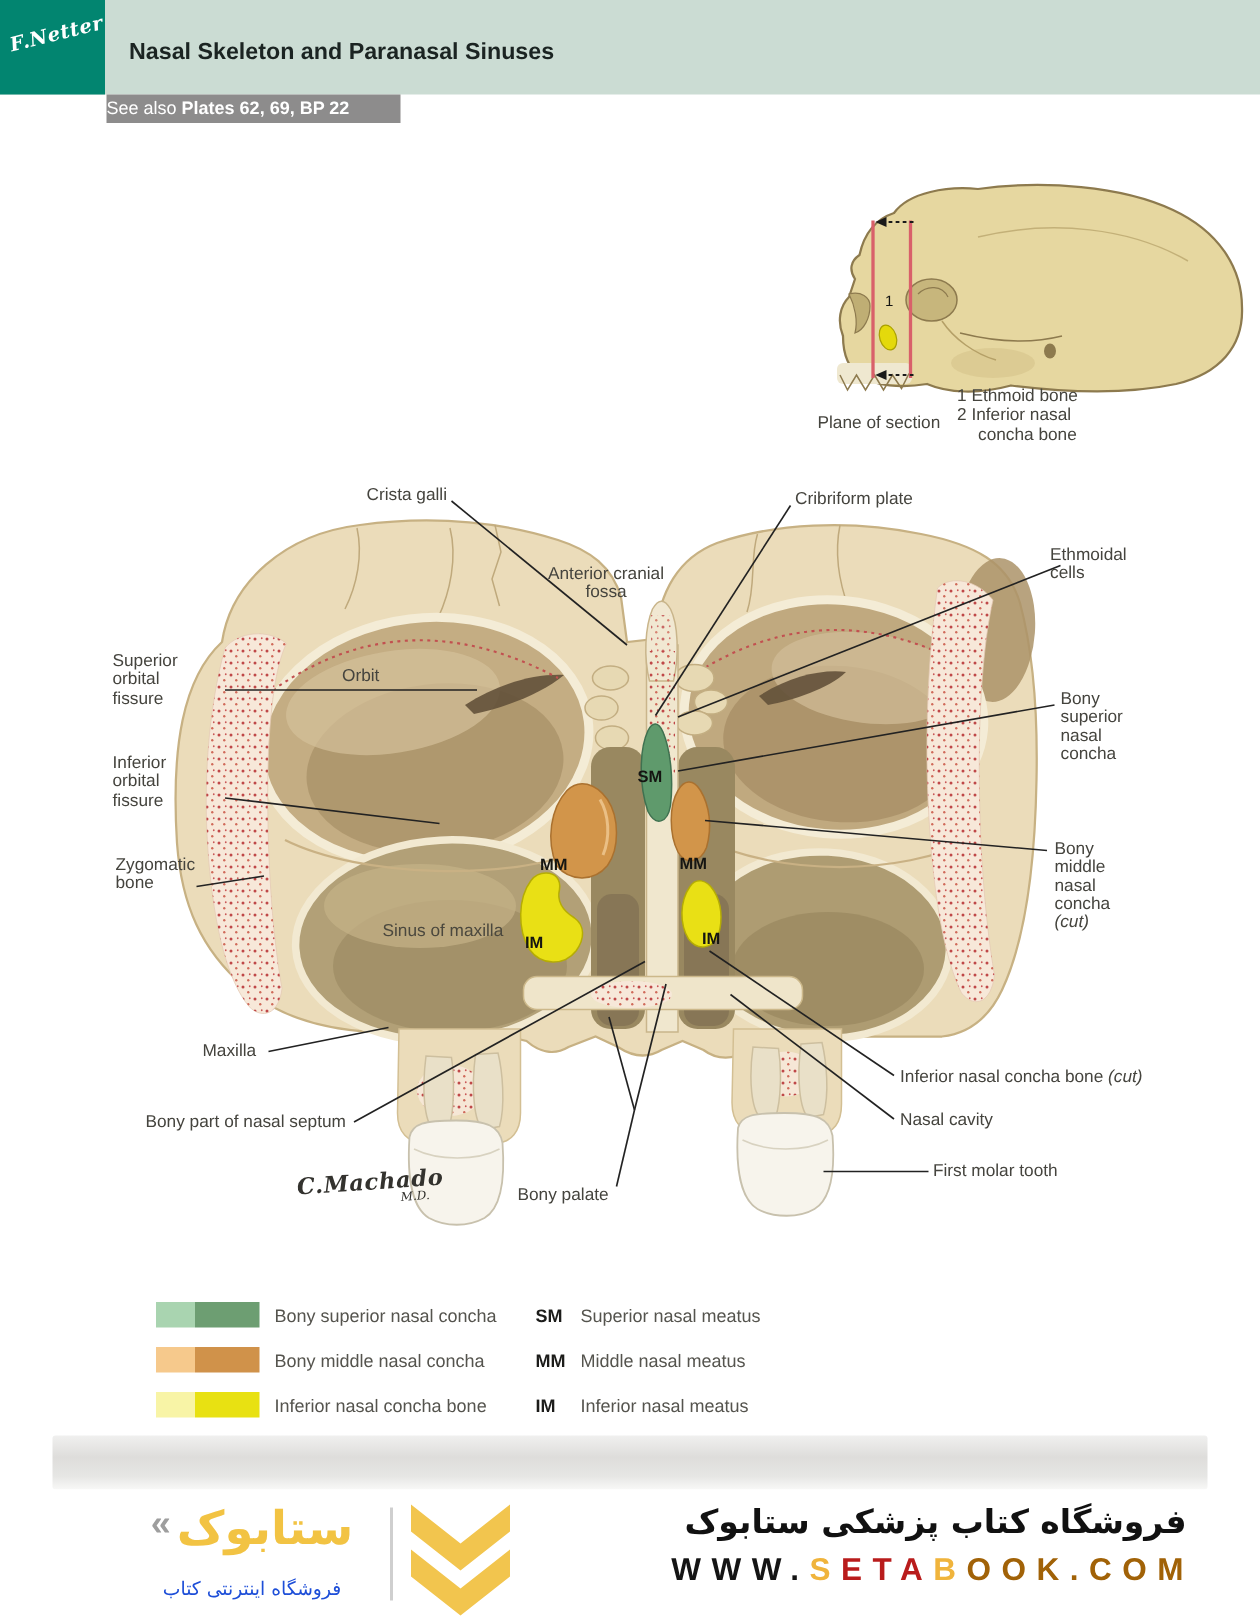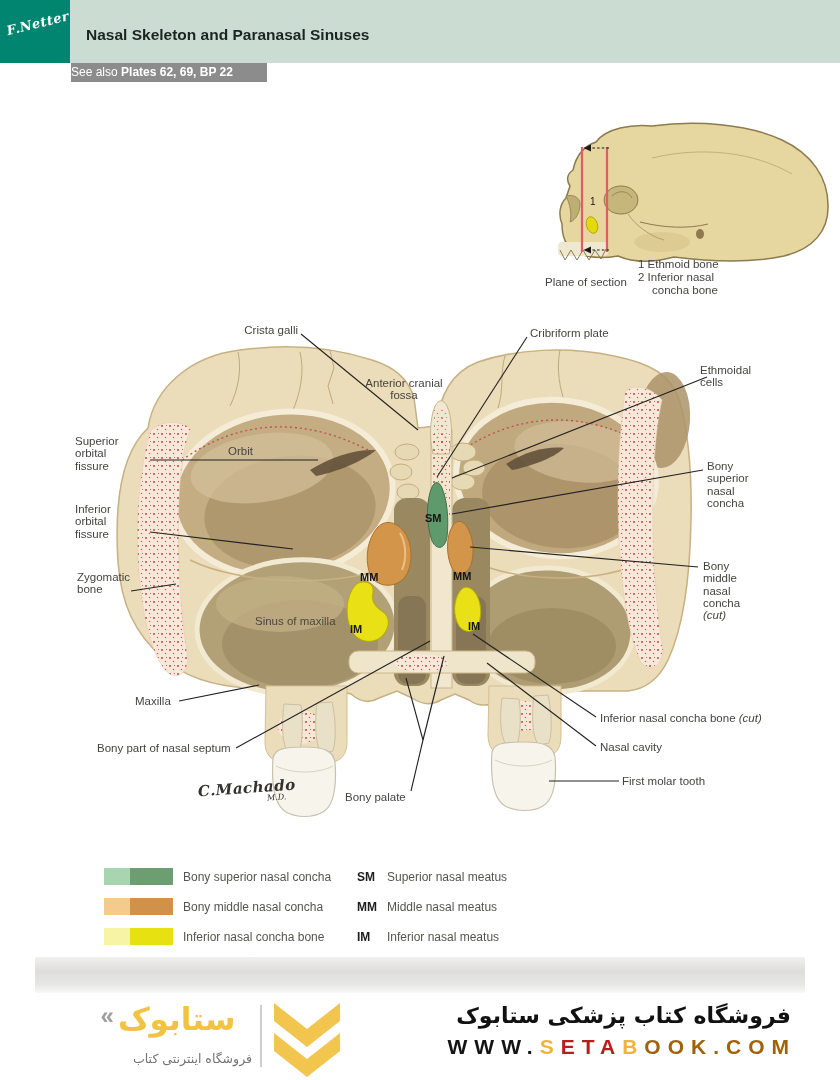--- a/index.html
+++ b/index.html
@@ -36,21 +36,21 @@
   .abbr{position:absolute;left:253px;top:2px;font-size:12px;font-weight:bold;color:#1c1c1a;}
   .meatus{position:absolute;left:283px;top:2px;font-size:12px;color:#55544e;}
   
   .page-edge{position:absolute;left:35px;top:957px;width:770px;height:36px;border-radius:2px;
         background:linear-gradient(180deg,#f0f0ef 0%,#dedddb 40%,#e6e6e4 75%,#f8f8f7 100%);}
   
   .footer{position:absolute;left:0;top:993px;width:840px;height:87px;background:#fff;}
   .logo-word{position:absolute;left:88px;top:8px;width:160px;text-align:center;direction:ltr;}
   .logo-word .g{color:#9e9e9e;font-size:24px;font-weight:bold;vertical-align:6px;margin-right:4px;}
   .logo-word .w{color:#f2c343;font-size:31px;font-weight:bold;font-family:"DejaVu Sans",sans-serif;}
-  .logo-sub{position:absolute;left:84px;top:58px;width:168px;color:#737373;
+  .logo-sub{position:absolute;left:84px;top:58px;width:168px;text-align:center;color:#1d4ed8;
         font-size:12.5px;font-family:"DejaVu Sans",sans-serif;direction:rtl;}
   .logo-divider{position:absolute;left:260px;top:12px;width:1.5px;height:62px;background:#cfcfcf;}
   .fa-store{position:absolute;right:49px;top:10px;font-size:22px;font-weight:bold;color:#111;
         font-family:"DejaVu Sans",sans-serif;direction:rtl;}
   .url{position:absolute;right:44px;top:42px;font-size:21px;font-weight:bold;
         letter-spacing:7px;color:#141414;white-space:nowrap;}
 </style>
 </head>
 <body>
 

